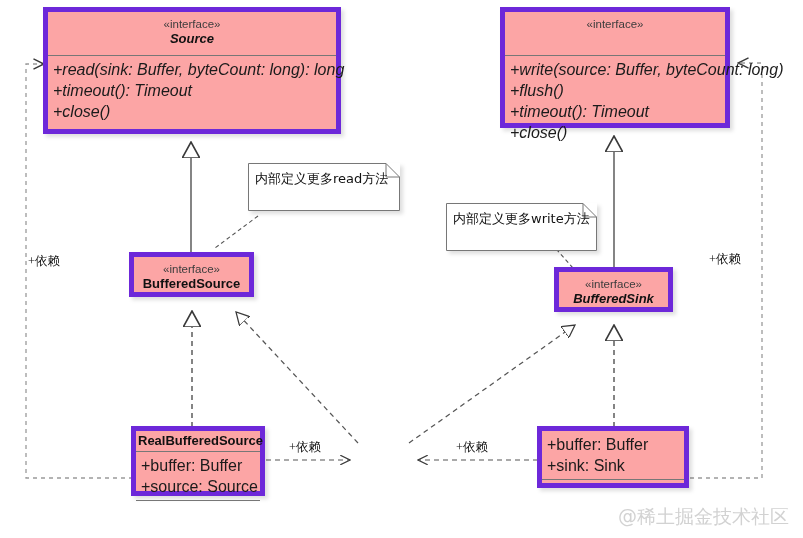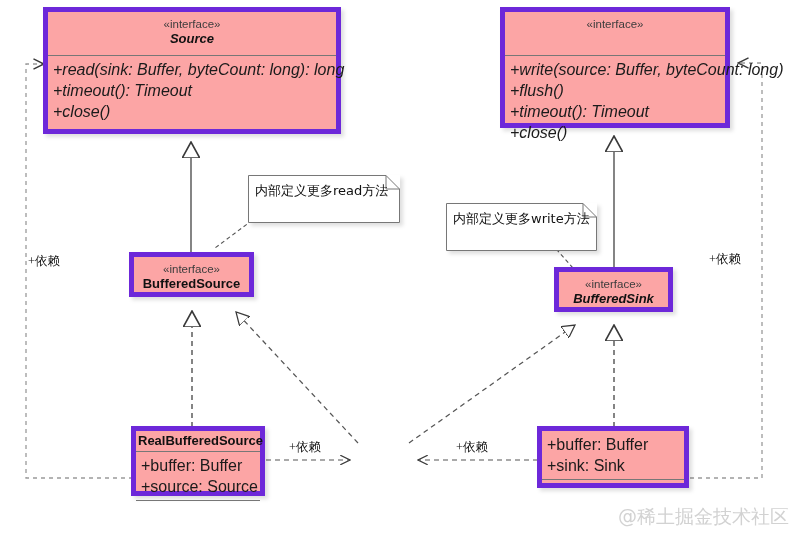--- a/index.html
+++ b/index.html
@@ -226,21 +226,21 @@
 
   <div class="uml-box" id="box-realbufferedsink" style="left:537px; top:426px; width:152px; height:62px;">
     <div class="uml-body">
       <div>+buffer: Buffer</div>
       <div>+sink: Sink</div>
     </div>
     <div class="uml-empty"></div>
   </div>
 
 
-  <div class="note" style="left:248px; top:175px; width:152px; height:48px;">
+  <div class="note" style="left:248px; top:163px; width:152px; height:48px;">
     <svg class="note-svg" width="152" height="48" viewBox="0 0 152 48">
       <path d="M 0.5 0.5 L 138 0.5 L 151.5 14 L 151.5 47.5 L 0.5 47.5 Z" fill="#ffffff" stroke="#777777" stroke-width="1"></path>
       <path d="M 138 0.5 L 138 14 L 151.5 14" fill="none" stroke="#777777" stroke-width="1"></path>
     </svg>
     <div class="note-text">内部定义更多read方法</div>
   </div>
 
   <div class="note" style="left:446px; top:175px; width:151px; height:48px;margin-top:28px;">
     <svg class="note-svg" width="151" height="48" viewBox="0 0 151 48">
       <path d="M 0.5 0.5 L 137 0.5 L 150.5 14 L 150.5 47.5 L 0.5 47.5 Z" fill="#ffffff" stroke="#777777" stroke-width="1"></path>

